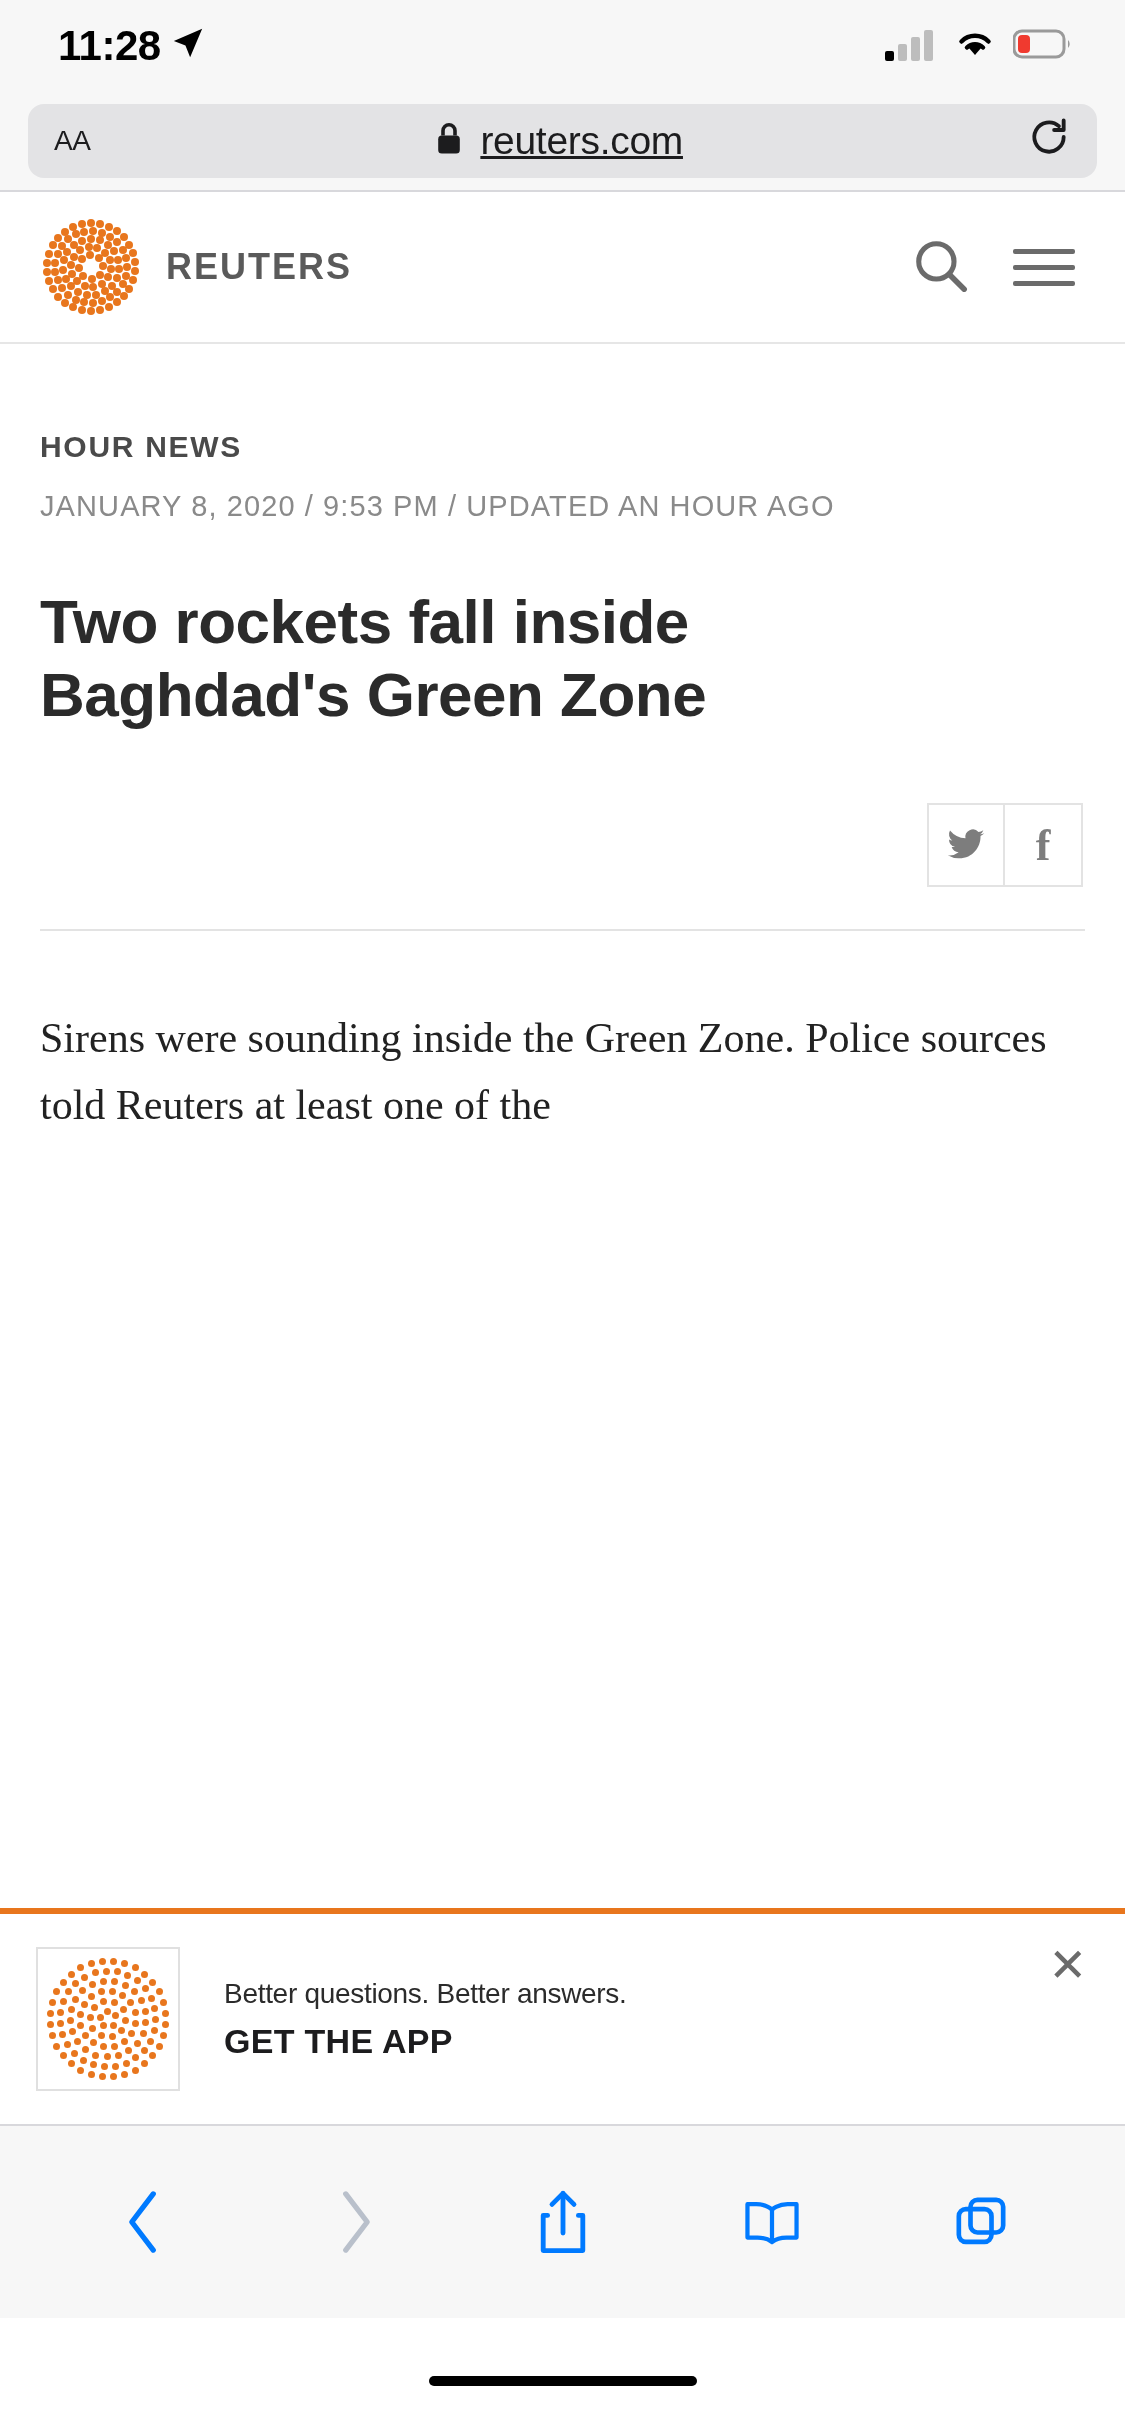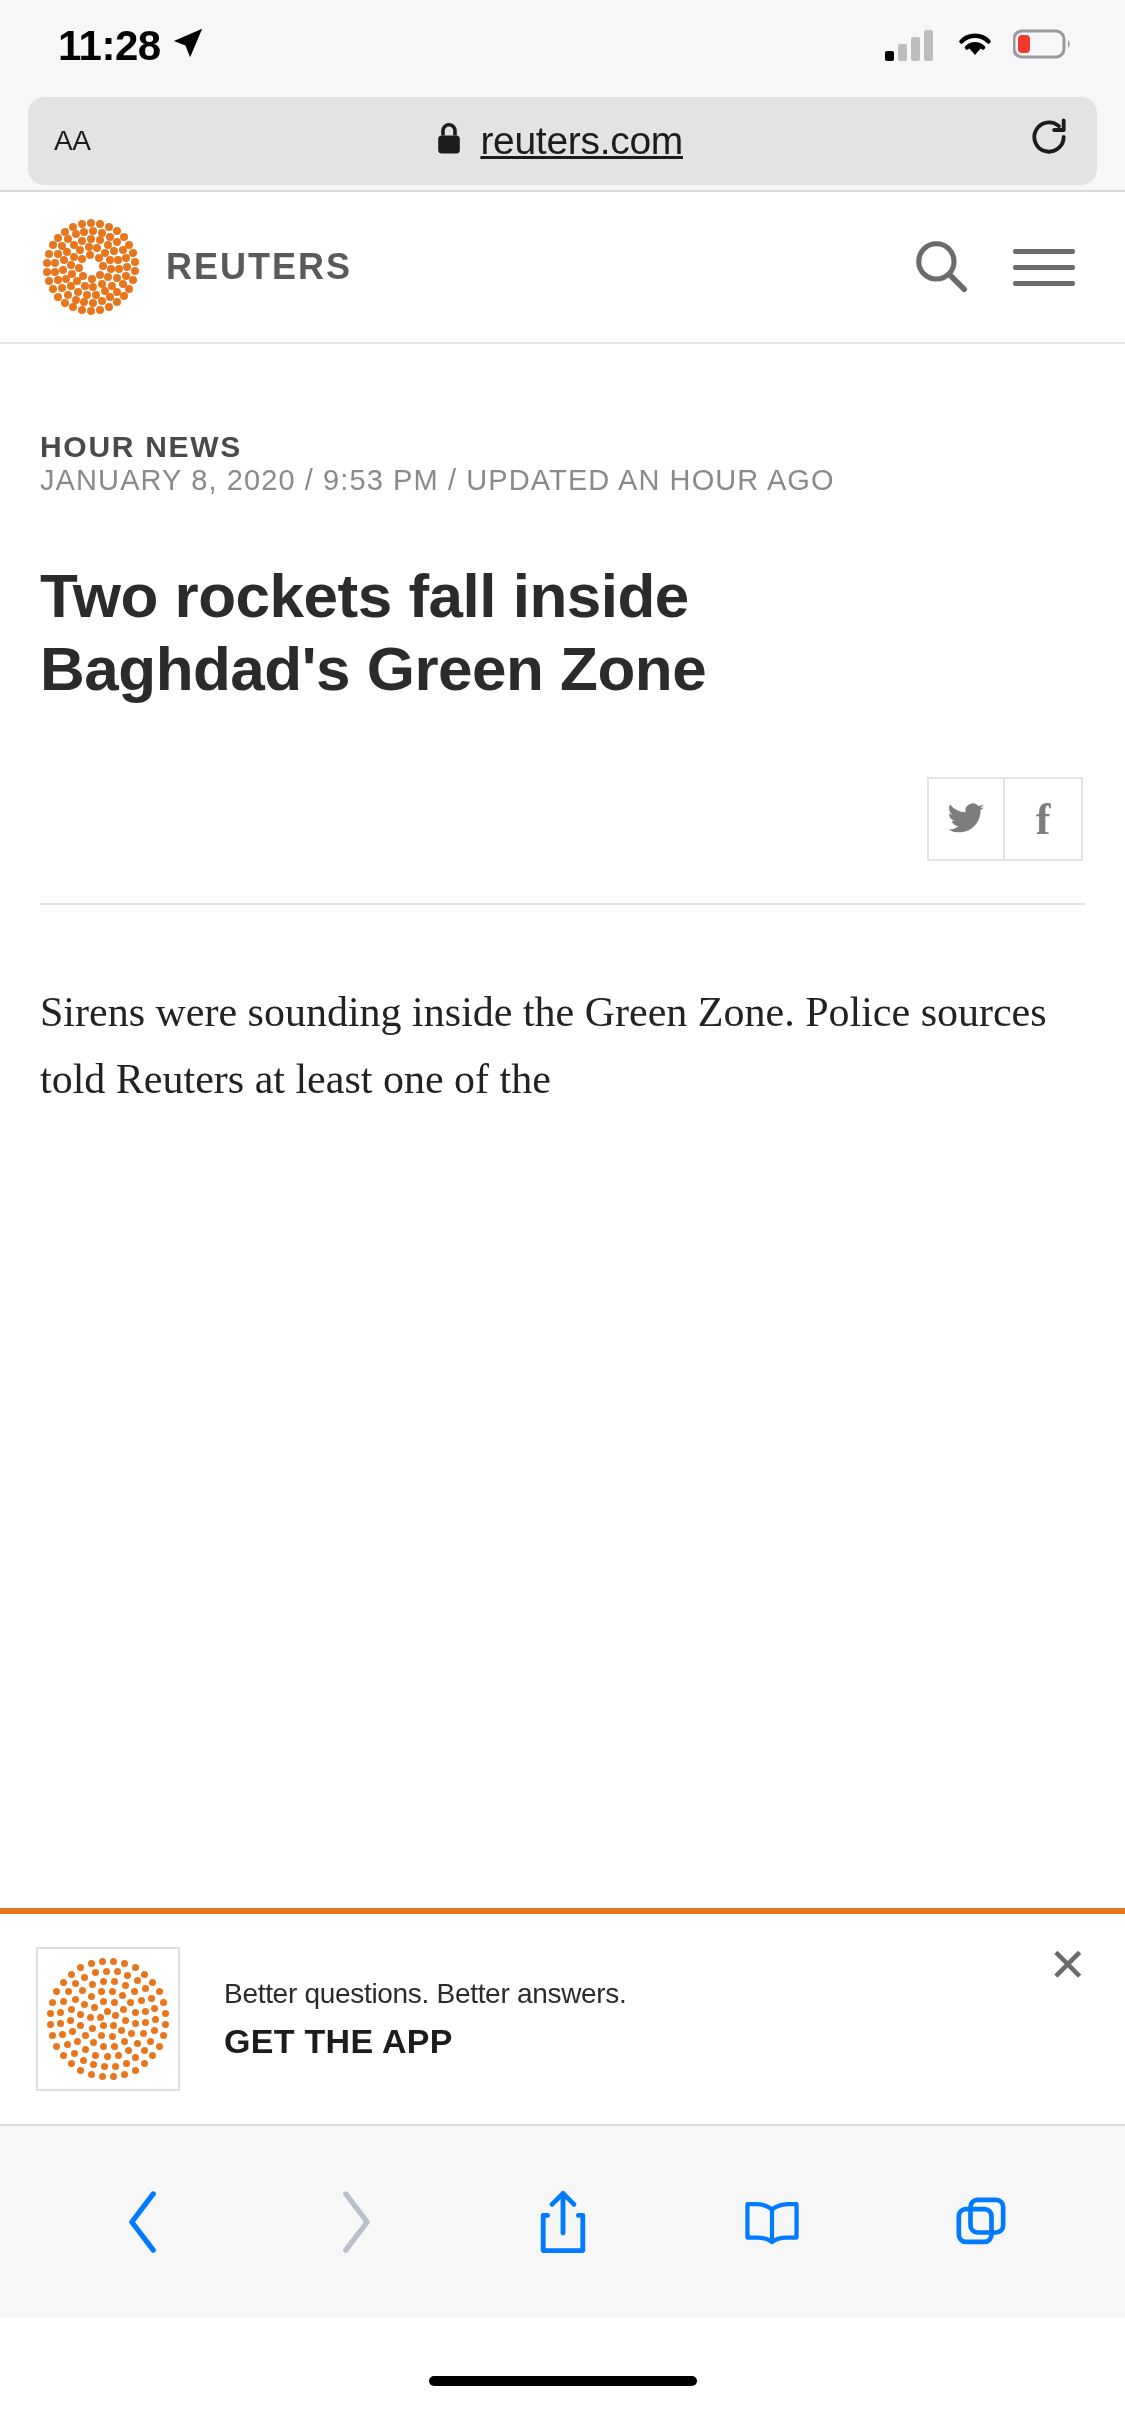--- a/index.html
+++ b/index.html
@@ -24,21 +24,21 @@
   }
   .loc-arrow { display:inline-block; }
   .status-right { display:flex; align-items:center; gap:16px; }
 
   
   .urlbar-wrap {
     position:absolute; top:92px; left:0; width:1125px; height:98px;
     background:#f7f7f7; display:flex; align-items:center; padding:0 28px;
   }
   .urlbar {
-    width:100%; height:88px; background:#e3e3e5; border-radius:16px;
+    width:100%; height:74px; background:#e3e3e5; border-radius:16px;
     display:flex; align-items:center; justify-content:space-between;
     padding:0 26px;
     text-align:right;
   }
   .aa { font-size:28px; color:#1c1c1e; font-weight:500; letter-spacing:-0.5px; }
   .url-center { display:flex; align-items:center; gap:16px; }
   .url-text { font-size:39px; color:#1c1c1e; letter-spacing:-0.3px;text-decoration:underline; }
   .lock { font-size:30px; color:#1c1c1e; }
   .reload { font-size:40px; color:#1c1c1e; }
 
@@ -60,21 +60,21 @@
   .hdr-actions { display:flex; align-items:center; gap:44px; padding-right:8px; }
   .hamburger { display:flex; flex-direction:column; gap:11px; }
   .hamburger i { display:block; width:62px; height:5px; background:#6b6b6b; border-radius:2px; }
 
   .article { padding:0 40px; }
   .kicker {
     margin-top:86px; font-size:30px; font-weight:700; letter-spacing:1.7px;
     color:#4a4a4a;
   }
   .dateline {
-    font-size:29px; letter-spacing:1.1px; color:#8a8a8a;
+    margin-top:26px; font-size:29px; letter-spacing:1.1px; color:#8a8a8a;
   }
   .headline {
     margin-top:62px; font-size:62px; line-height:1.18; font-weight:700;
     color:#2b2b2b; letter-spacing:-0.5px; max-width:900px;
   }
 
   .share-row { margin-top:72px; display:flex; justify-content:flex-end; padding-right:2px; }
   .share-box {
     width:78px; height:84px; border:2px solid #e3e3e3;
     display:flex; align-items:center; justify-content:center;

